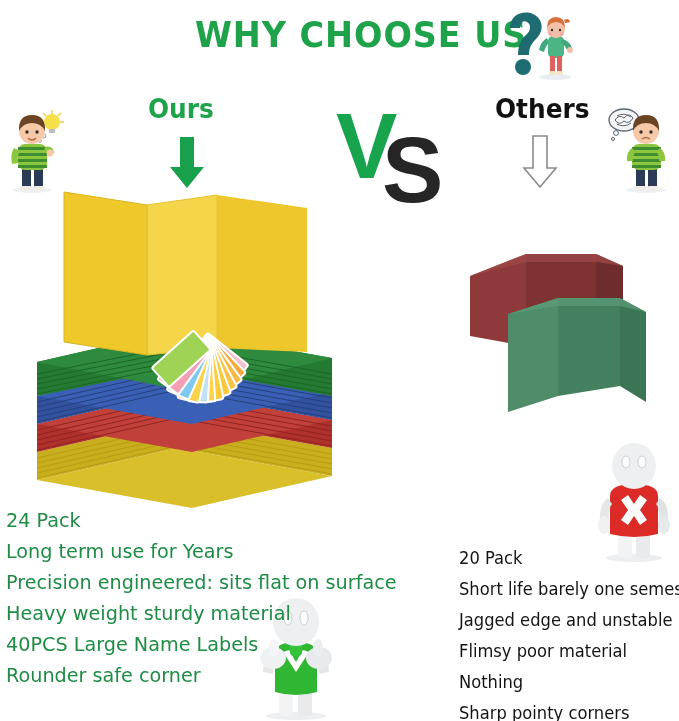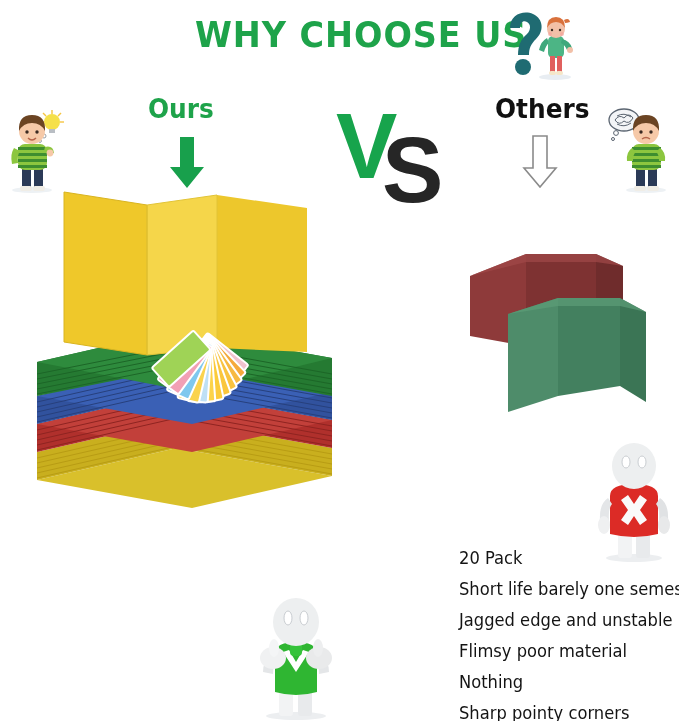--- a/index.html
+++ b/index.html
@@ -354,20 +354,28 @@
     <path d="M33 58 L40 53 L46 62 L52 53 L59 58 L52 68 L59 78 L52 83 L46 74 L40 83 L33 78 L40 68 Z" fill="#FAFAFA"></path>
     <path d="M20 56 q-9 6 -8 22 l9 1 q-1 -13 3 -17 Z" fill="#E4E6E8"></path>
     <path d="M72 56 q9 6 8 22 l-9 1 q1 -13 -3 -17 Z" fill="#E0E2E4"></path>
     <ellipse cx="16" cy="83" rx="6" ry="9" fill="#EFF0F1"></ellipse>
     <ellipse cx="76" cy="83" rx="6" ry="9" fill="#E8E9EA"></ellipse>
     <ellipse cx="46" cy="24" rx="22" ry="23" fill="#EDEFF0"></ellipse>
     <ellipse cx="38" cy="20" rx="4" ry="6" fill="#FFFFFF" stroke="#C9CDD1" stroke-width="1"></ellipse>
     <ellipse cx="54" cy="20" rx="4" ry="6" fill="#FFFFFF" stroke="#C9CDD1" stroke-width="1"></ellipse>
   </svg>
 
+  <div class="list-ours">
+    <div class="li">24 Pack</div>
+    <div class="li">Long term use for Years</div>
+    <div class="li">Precision engineered: sits flat on surface</div>
+    <div class="li">Heavy weight sturdy material</div>
+    <div class="li">40PCS Large Name Labels</div>
+    <div class="li">Rounder safe corner</div>
+  </div>
 
   <div class="list-others">
     <div class="li">20 Pack</div>
     <div class="li">Short life barely one semester</div>
     <div class="li">Jagged edge and unstable</div>
     <div class="li">Flimsy poor material</div>
     <div class="li">Nothing</div>
     <div class="li">Sharp pointy corners</div>
   </div>
 

